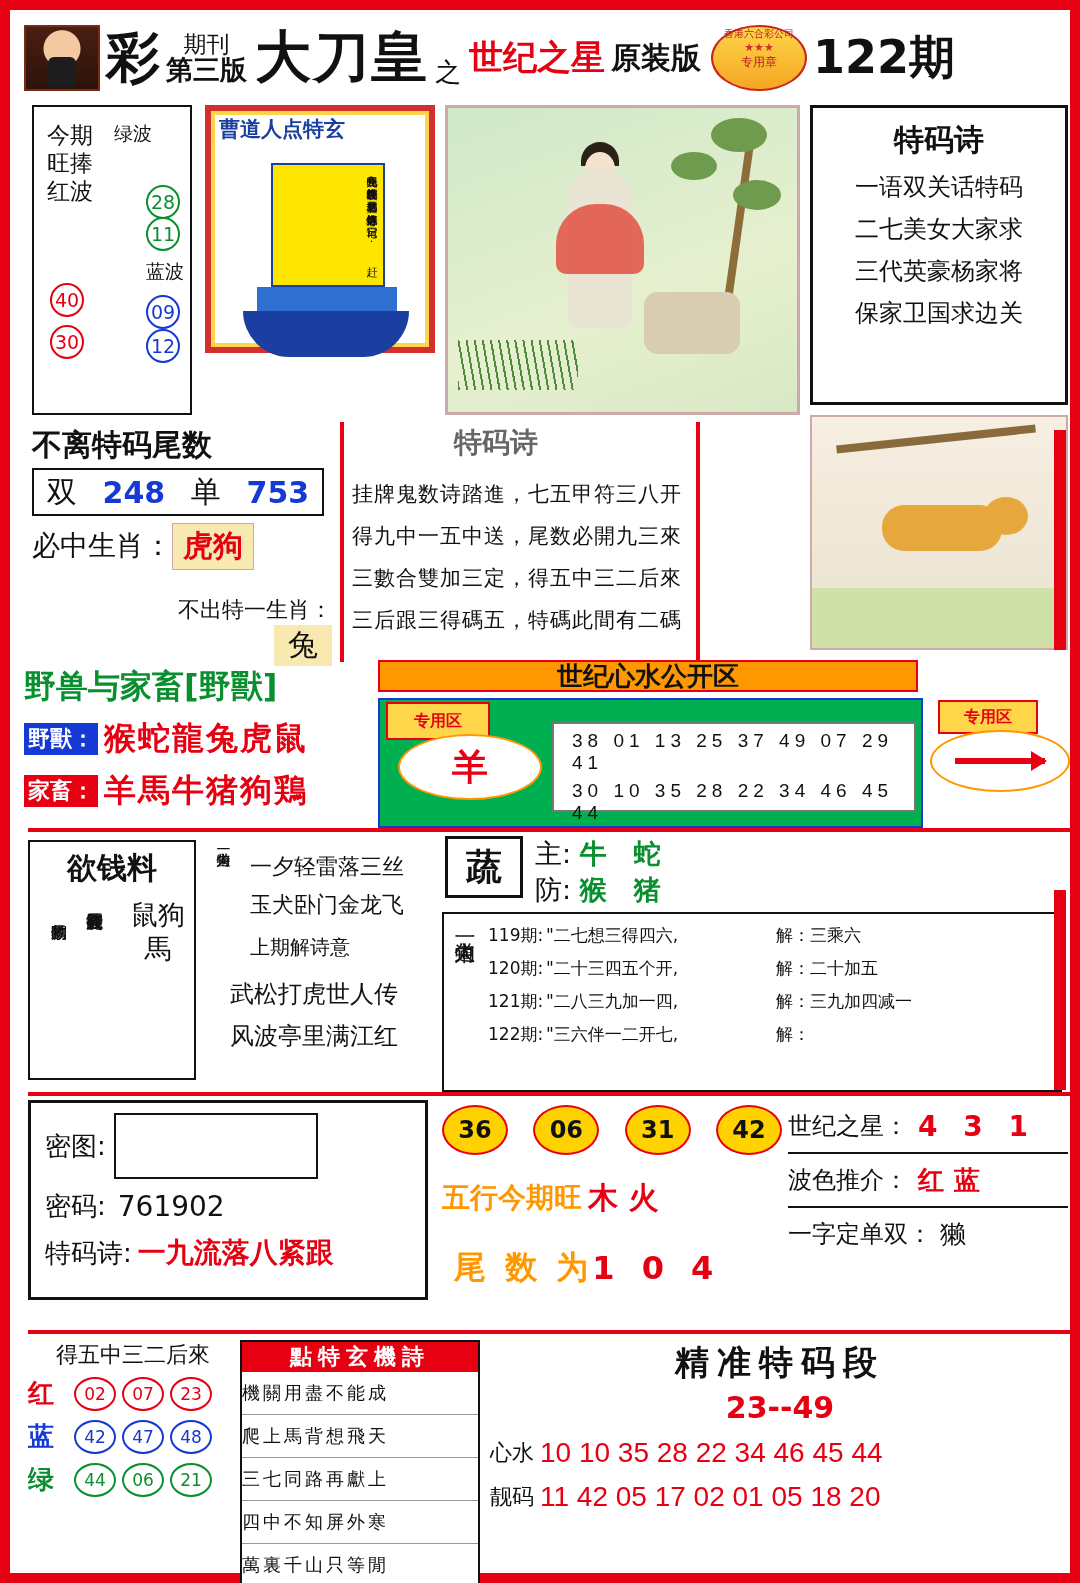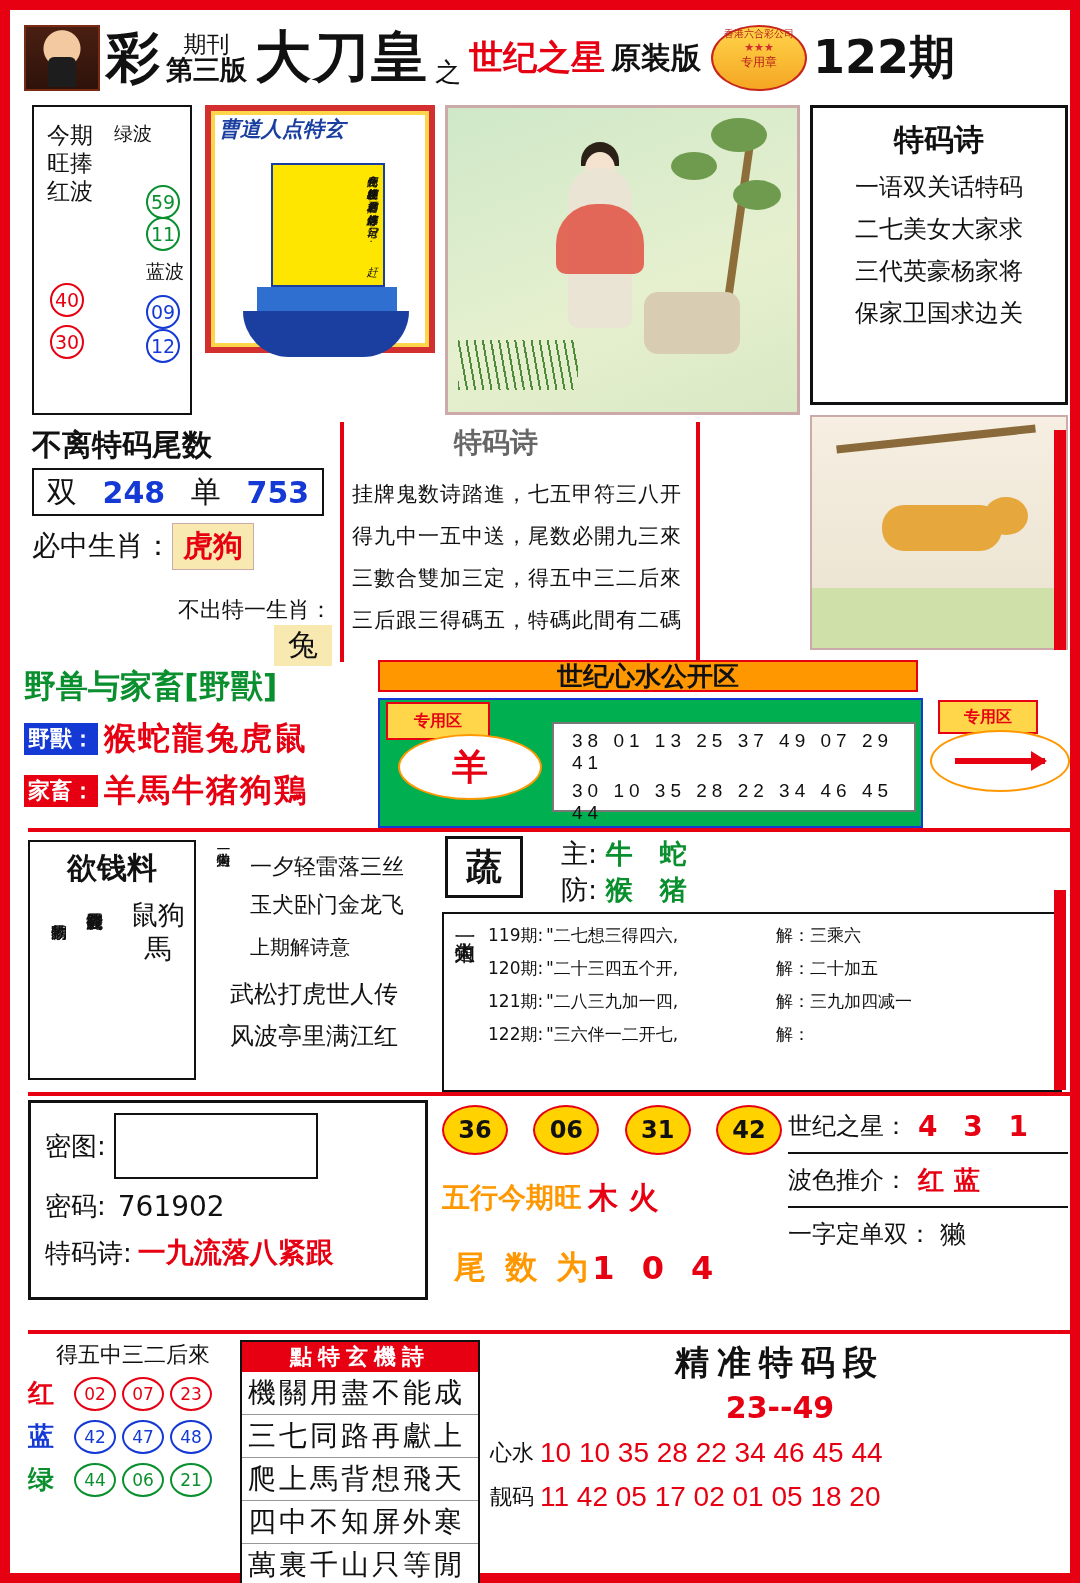--- a/index.html
+++ b/index.html
@@ -48,21 +48,21 @@
   
   .leftbox{left:22px;top:95px;width:160px;height:310px;border:2px solid #111;background:#fff;}
   .lb-title{position:absolute;left:12px;top:14px;width:48px;font-size:23px;line-height:28px;color:#111;text-align:center;}
   .lb-sub{position:absolute;left:80px;top:14px;font-size:19px;color:#111;}
   .numc{width:34px;height:34px;border-radius:50%;border:2px solid #333;display:flex;align-items:center;justify-content:center;font-size:19px;}
   .green{color:#0a8f2f;border-color:#0a8f2f;}
   .blue{color:#1439d4;border-color:#1439d4;}
   .red{color:#e60012;border-color:#e60012;}
 
   
-  .boat{left:195px;top:95px;width:230px;height:248px;border:6px solid #d32f2f;background:#fff;font-style:italic;}
+  .boat{left:195px;top:95px;width:230px;height:248px;border:6px solid #d32f2f;background:#fff;}
   .boat-inner{position:absolute;left:0;top:0;right:0;bottom:0;border:4px solid #ffd54a;}
   .boat-title{position:absolute;left:8px;top:4px;font-size:21px;font-weight:bold;color:#1a3fa0;}
   .sail{position:absolute;left:60px;top:52px;width:110px;height:120px;background:#ffe600;border:2px solid #1a3fa0;}
   .sailtxt{position:absolute;left:64px;top:56px;width:102px;height:112px;font-size:11px;color:#111;line-height:11px;
      writing-mode:vertical-rl;text-orientation:upright;}
   .hull{position:absolute;left:32px;top:200px;width:166px;height:46px;background:#1a3fa0;border-radius:0 0 60px 60px;}
   .hull2{position:absolute;left:46px;top:176px;width:140px;height:30px;background:#2f6fd0;}
 
   
   .lady{left:435px;top:95px;width:355px;height:310px;background:linear-gradient(160deg,#cfe8c8,#e6f0cf 60%,#d9e8c4);border:3px solid #caa;}
@@ -135,21 +135,21 @@
   .poem2{left:200px;top:828px;width:228px;height:250px;}
   .poem2 .side{position:absolute;left:6px;top:4px;font-size:14px;writing-mode:vertical-rl;color:#111;line-height:16px;}
   .poem2 .l1{position:absolute;left:40px;top:14px;font-size:22px;color:#111;}
   .poem2 .l2{position:absolute;left:40px;top:52px;font-size:22px;color:#111;}
   .poem2 .mid{position:absolute;left:40px;top:96px;font-size:20px;color:#111;}
   .poem2 .l3{position:absolute;left:20px;top:140px;font-size:24px;color:#111;}
   .poem2 .l4{position:absolute;left:20px;top:182px;font-size:24px;color:#111;}
 
   .shubox{left:435px;top:826px;width:78px;height:62px;border:3px solid #111;}
   .shubox span{font-size:36px;font-weight:bold;color:#111;}
-  .zhufang{left:525px;top:826px;width:300px;height:72px;margin-left:26px;}
+  .zhufang{left:525px;top:826px;width:300px;height:72px;}
   .zhufang div{font-size:27px;color:#111;}
   .zhufang b{color:#0a8f2f;}
   .zhufang .blk{color:#111;}
 
   .daoren{left:432px;top:902px;width:620px;height:180px;border:2px solid #111;}
   .daoren .side{position:absolute;left:8px;top:12px;font-size:21px;writing-mode:vertical-rl;color:#111;line-height:26px;}
   .daoren .rows{position:absolute;left:44px;top:10px;width:570px;}
   .daoren .row{display:flex;font-size:17px;color:#111;margin-bottom:10px;}
   .daoren .q{width:58px;}
   .daoren .txt{width:230px;}
@@ -182,21 +182,21 @@
   
   .huang{left:18px;top:1330px;width:210px;height:240px;}
   .huang .t{font-size:22px;color:#111;text-align:center;margin-bottom:6px;}
   .huang .row{display:flex;align-items:center;margin-bottom:8px;}
   .huang .lab{font-size:26px;font-weight:bold;width:46px;}
   .huang .c{width:38px;height:30px;border-radius:50%;border:2px solid #333;display:flex;align-items:center;justify-content:center;font-size:17px;margin-right:6px;}
 
   .dianshi{left:230px;top:1330px;width:240px;height:250px;border:2px solid #111;background:#fff;}
   .dianshi .hd{height:30px;background:#e60012;display:flex;align-items:center;justify-content:center;}
   .dianshi .hd span{font-size:22px;font-weight:bold;color:#fff;letter-spacing:6px;}
-  .dianshi .ln{font-size:28px;color:#111;border-bottom:1px solid #999;height:42px;display:flex;align-items:center;padding-left:6px;letter-spacing:3px;}
+  .dianshi .ln{font-size:18px;color:#111;border-bottom:1px solid #999;height:42px;display:flex;align-items:center;letter-spacing:3px;}
 
   .jingzhun{left:480px;top:1330px;width:580px;height:250px;}
   .jingzhun .t{font-size:34px;font-weight:bold;color:#111;text-align:center;letter-spacing:8px;}
   .jingzhun .rng{font-size:30px;font-weight:bold;color:#e60012;text-align:center;margin-top:4px;}
   .jz-row{display:flex;align-items:center;margin-top:12px;}
   .jz-lab{font-size:22px;color:#111;width:44px;line-height:22px;text-align:center;}
   .jz-nums{font-size:28px;color:#e60012;display:flex;gap:18px;margin-left:6px;font-family:"Liberation Sans",sans-serif;}
 
   .vline{position:absolute;background:#e60012;}
 </style>
@@ -220,21 +220,21 @@
       <div class="s1">香港六合彩公司</div>
       <div class="s2">★★★</div>
       <div class="s3">专用章</div>
     </div>
     <div class="h-issue">122期</div>
   </div>
 
   <div class="abs leftbox">
     <div class="lb-title">今期旺捧红波</div>
     <div class="lb-sub">绿波</div>
-    <div class="abs numc green" style="left:112px;top:78px;">59</div>
+    <div class="abs numc green" style="left:112px;top:78px;">28</div>
     <div class="abs numc green" style="left:112px;top:110px;">11</div>
     <div class="abs" style="left:112px;top:152px;font-size:19px;color:#111;">蓝波</div>
     <div class="abs numc blue" style="left:112px;top:188px;">09</div>
     <div class="abs numc blue" style="left:112px;top:222px;">12</div>
     <div class="abs numc red" style="left:16px;top:176px;">40</div>
     <div class="abs numc red" style="left:16px;top:218px;">30</div>
   </div>
 
   <div class="abs boat">
     <div class="boat-inner"></div>
@@ -454,22 +454,22 @@
       <span class="c" style="color:#0a8f2f;border-color:#0a8f2f;">06</span>
       <span class="c" style="color:#0a8f2f;border-color:#0a8f2f;">21</span>
     </div>
   </div>
 
   <div class="abs dianshi">
     <div class="hd">
       <span>點特玄機詩</span>
     </div>
     <div class="ln">機關用盡不能成</div>
+    <div class="ln">爬上馬背想飛天</div>
     <div class="ln">三七同路再獻上</div>
-    <div class="ln">爬上馬背想飛天</div>
     <div class="ln">四中不知屏外寒</div>
     <div class="ln" style="border-bottom:none;">萬裏千山只等閒</div>
   </div>
 
   <div class="abs jingzhun">
     <div class="t">精准特码段</div>
     <div class="rng">23--49</div>
     <div class="jz-row">
       <span class="jz-lab">心水</span>
       <span class="jz-nums">10   10   35   28   22   34   46   45   44</span>

